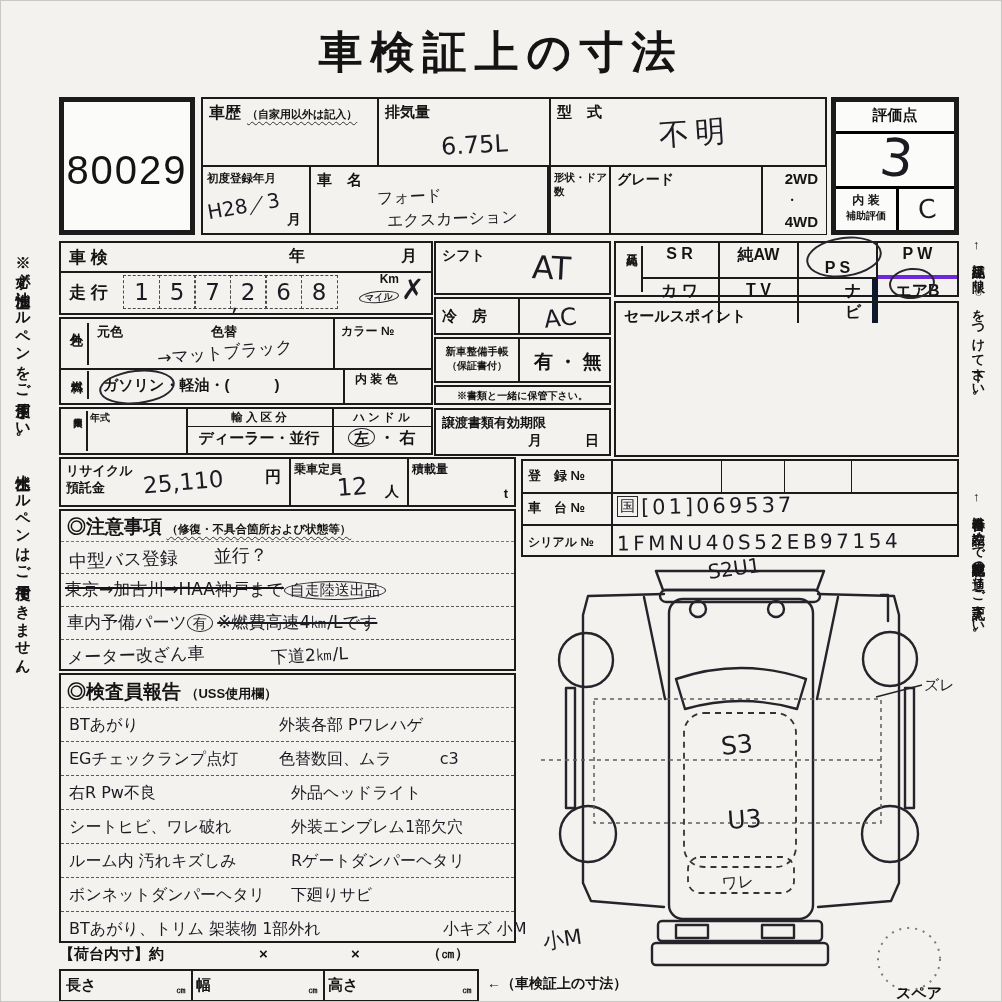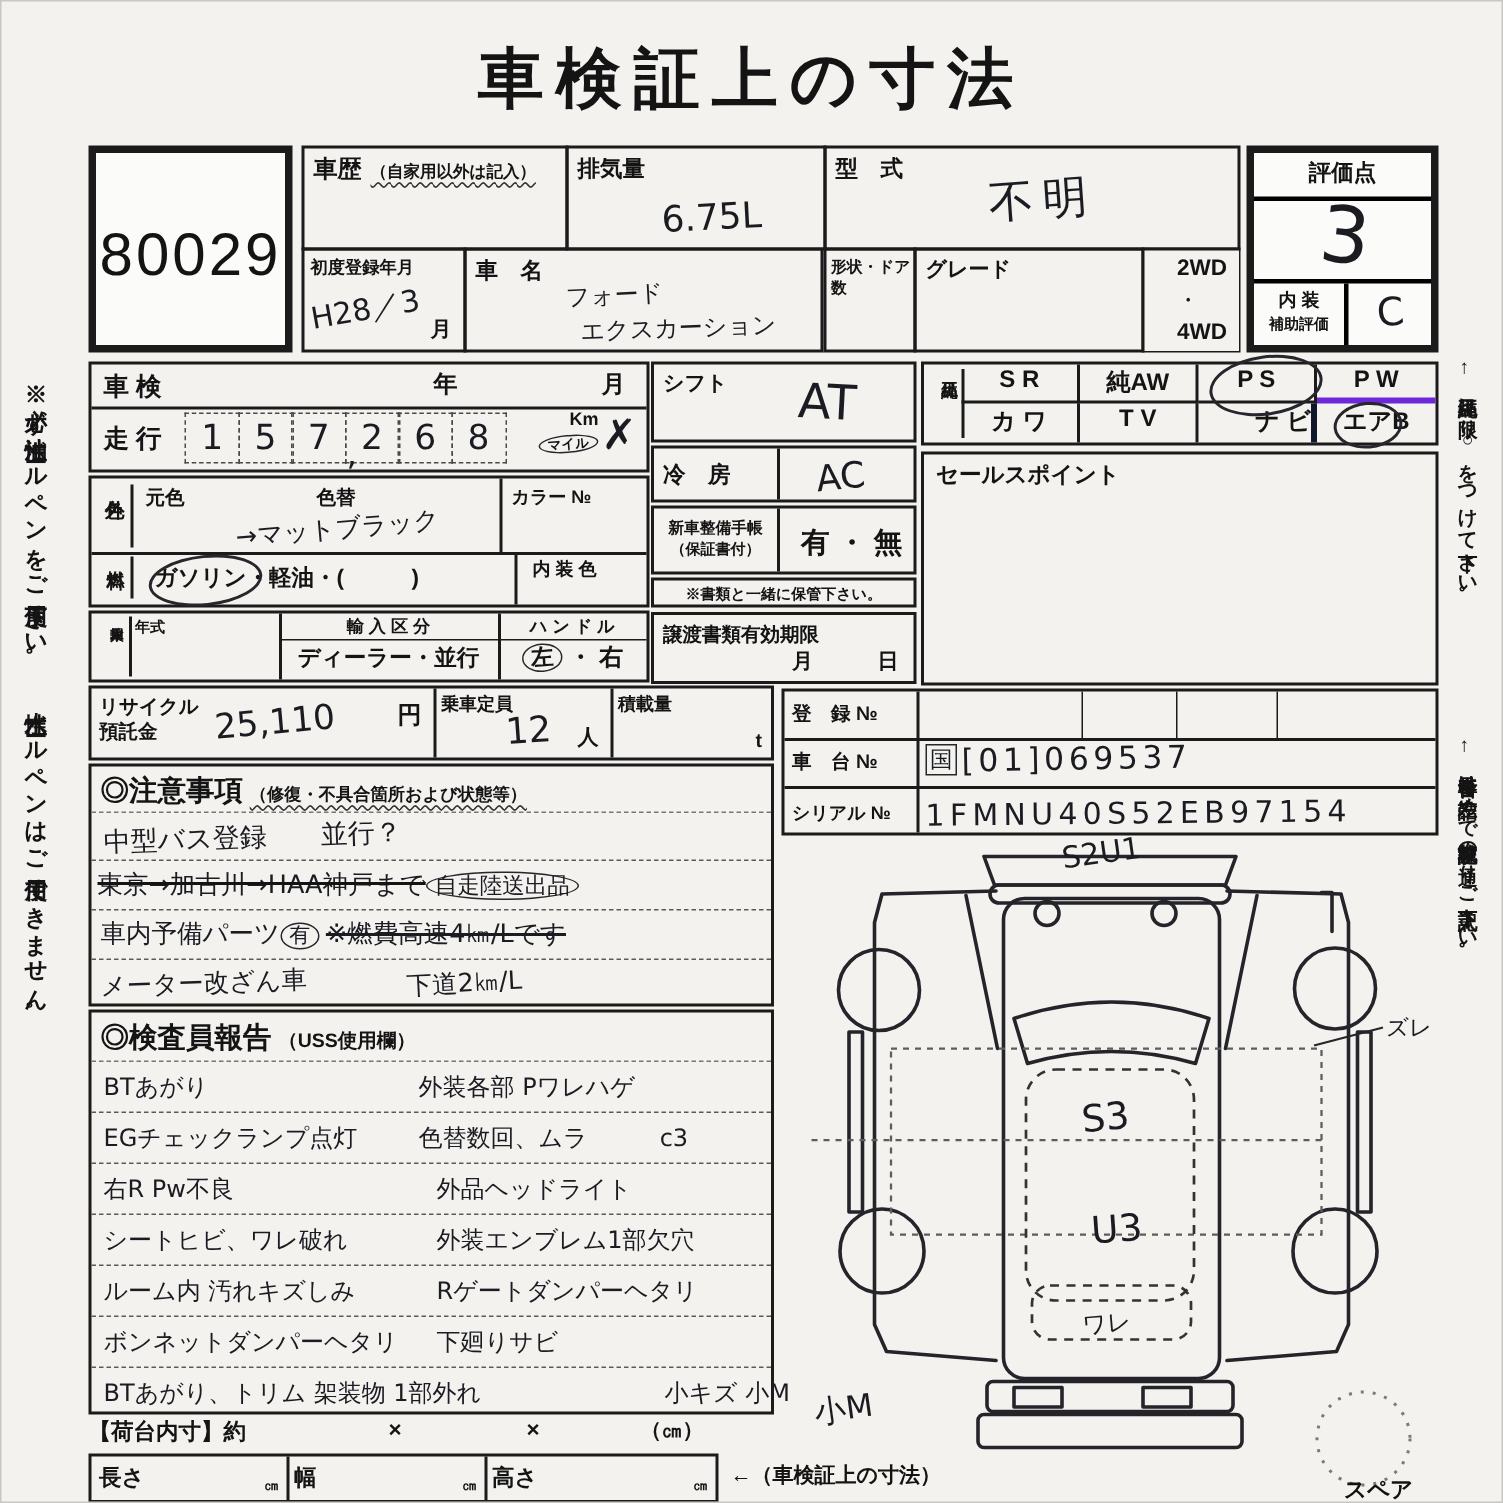--- a/index.html
+++ b/index.html
@@ -265,25 +265,25 @@
     <span class="abs b" style="left:6px;top:4px;font-size:13px;">譲渡書類有効期限</span>
     <span class="abs b" style="left:92px;bottom:4px;font-size:14px;">月</span>
     <span class="abs b" style="right:10px;bottom:4px;font-size:14px;">日</span>
   </div>
 
   <div class="cell cell2" style="left:613px;top:240px;width:345px;height:56px;">
     <div class="abs vt b" style="left:3px;top:3px;bottom:3px;width:20px;border-right:2px solid #1b1b1b;font-size:11px;padding-right:2px;">純正品</div>
     <div class="abs" style="left:25px;top:0;right:0;bottom:0;display:grid;grid-template-columns:1fr 1fr 1fr 1fr;grid-template-rows:1fr 1fr;">
       <div class="b" style="border-right:2px solid #1b1b1b;border-bottom:2px solid #1b1b1b;text-align:center;font-size:16px;padding-top:2px;">S R</div>
       <div class="b" style="border-right:2px solid #1b1b1b;border-bottom:2px solid #1b1b1b;text-align:center;font-size:16px;padding-top:2px;">純AW</div>
-      <div class="b" style="border-right:2px solid #1b1b1b;border-bottom:2px solid #1b1b1b;text-align:center;font-size:16px;padding-top:2px;">P S</div>
+      <div class="b" style="border-right:2px solid #1b1b1b;border-bottom:2px solid #1b1b1b;text-align:center;font-size:16px;padding-top:16px;">P S</div>
       <div class="b" style="border-bottom:4px solid #6d28d9;text-align:center;font-size:16px;padding-top:2px;">P W</div>
       <div class="b" style="border-right:2px solid #1b1b1b;text-align:center;font-size:16px;padding-top:2px;">カ ワ</div>
       <div class="b" style="border-right:2px solid #1b1b1b;text-align:center;font-size:16px;padding-top:2px;">T V</div>
-      <div class="b" style="border-right:4px solid #0f172a;text-align:right;font-size:16px;padding-top:2px;">ナ ビ</div>
+      <div class="b" style="border-right:6px solid #0f172a;text-align:left;font-size:16px;padding-top:2px;padding-left:46px;">ナ ビ</div>
       <div class="b" style="text-align:center;font-size:16px;padding-top:2px;">エアB</div>
     </div>
   </div>
   <div class="oval" style="left:805px;top:236px;width:72px;height:36px;transform:rotate(-8deg);"></div>
   <div class="oval" style="left:888px;top:267px;width:42px;height:27px;transform:rotate(-5deg);"></div>
 
   <div class="cell cell2" style="left:613px;top:300px;width:345px;height:156px;">
     <span class="abs b" style="left:8px;top:4px;font-size:15px;">セールスポイント</span>
   </div>
 

